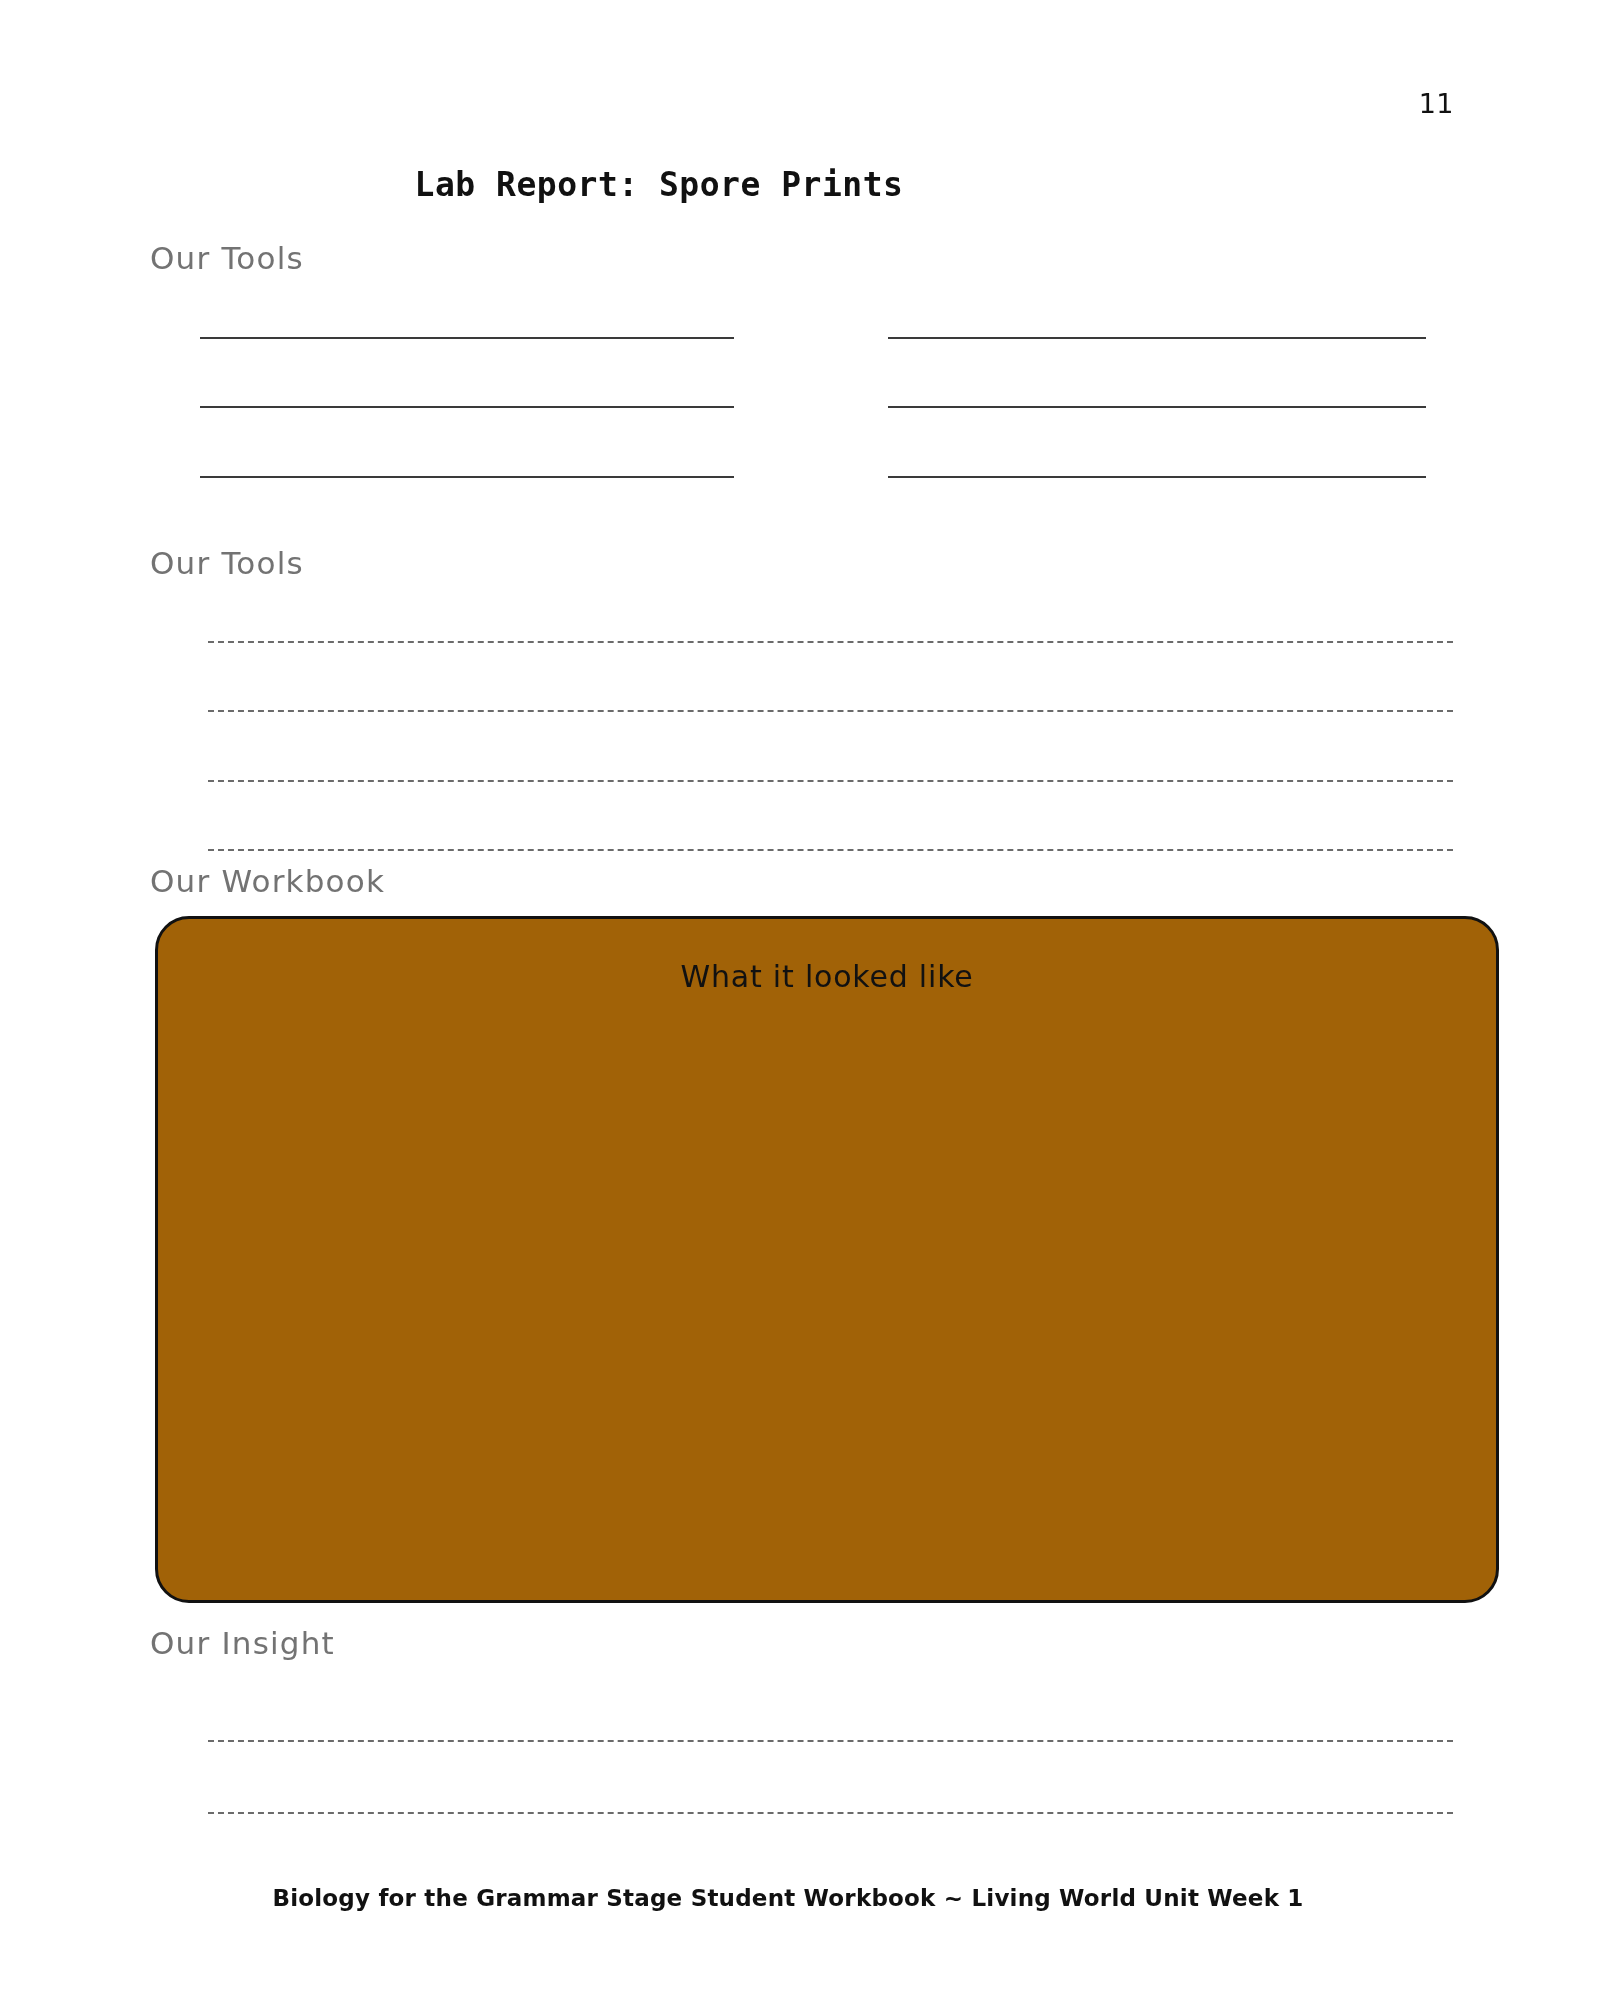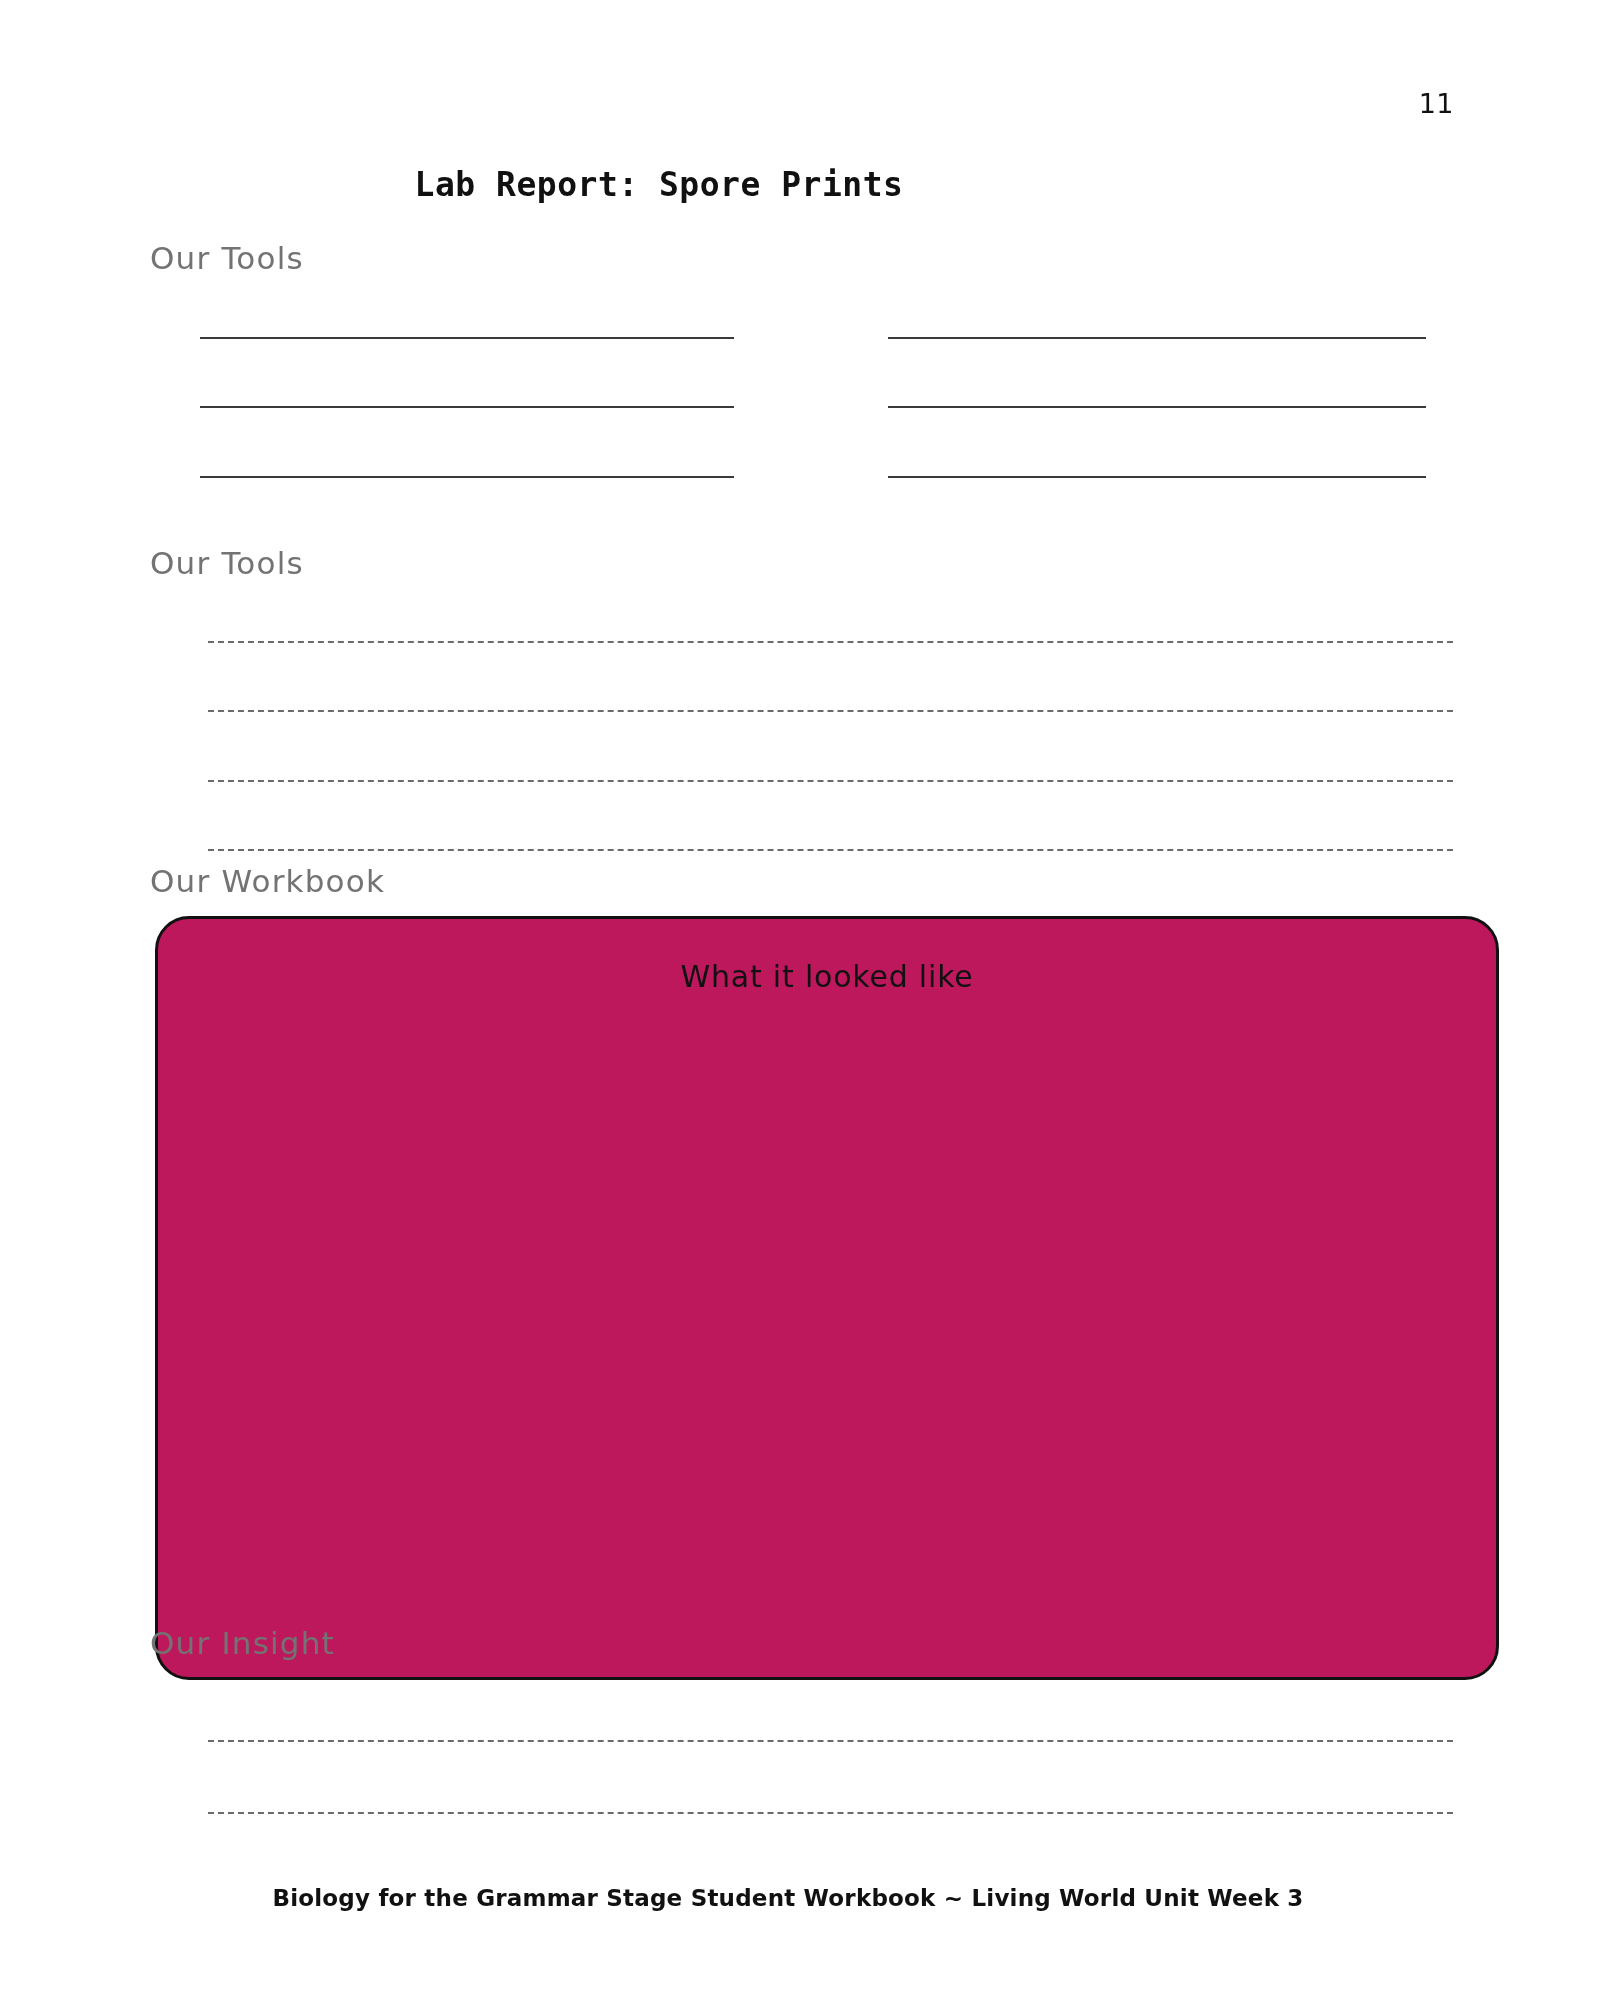--- a/index.html
+++ b/index.html
@@ -78,25 +78,25 @@
     height: 0;
     border-top: 2px dashed #6b6b6b;
   }
 
   
   .draw-box {
     position: absolute;
     left: 155px;
     top: 916px;
     width: 1344px;
-    height: 764px;
+    height: 687px;
     border: 3px solid #111111;
     border-radius: 34px;
     box-sizing: border-box;
-    background: #be185d;
+    background: #a16207;
   }
   .draw-box-label {
     position: absolute;
     left: 0;
     top: 40px;
     width: 100%;
     text-align: center;
     font-size: 30px;
     font-family: "DejaVu Sans", sans-serif;
     letter-spacing: 0.8px;
@@ -154,16 +154,16 @@
   <div class="draw-box">
     <div class="draw-box-label">What it looked like</div>
   </div>
 
   <div class="section-heading" style="top:1625px;">Our Insight</div>
 
   <div class="rule-dashed" style="left:208px; top:1740px; width:1245px;"></div>
   <div class="rule-dashed" style="left:208px; top:1812px; width:1245px;"></div>
 
   <div class="footer">
-    <span class="inner">Biology for the Grammar Stage Student Workbook ~ Living World Unit Week 3</span>
+    <span class="inner">Biology for the Grammar Stage Student Workbook ~ Living World Unit Week 1</span>
   </div>
 
 </div>
 
 </body></html>

